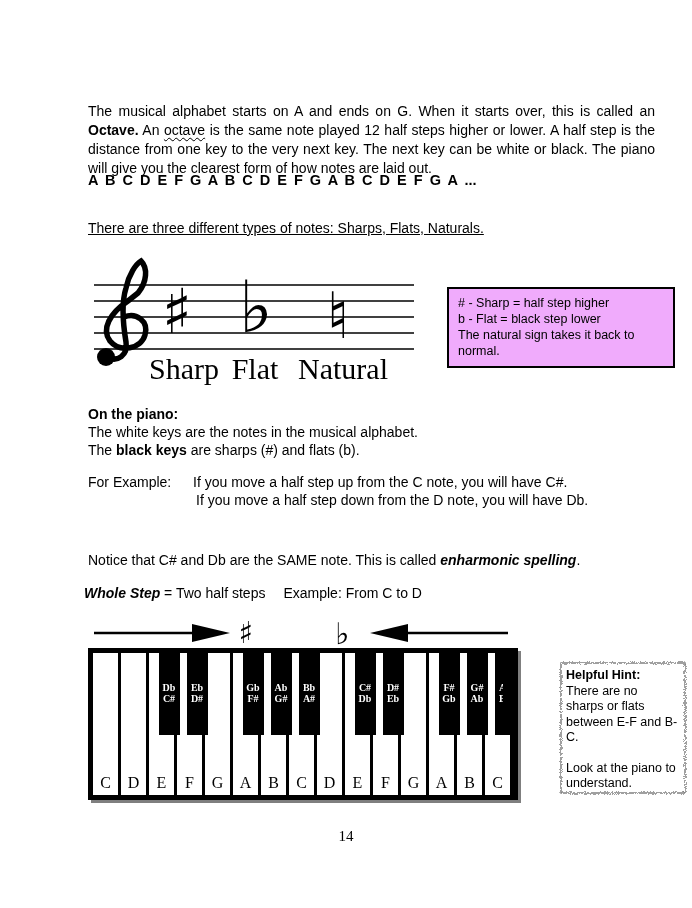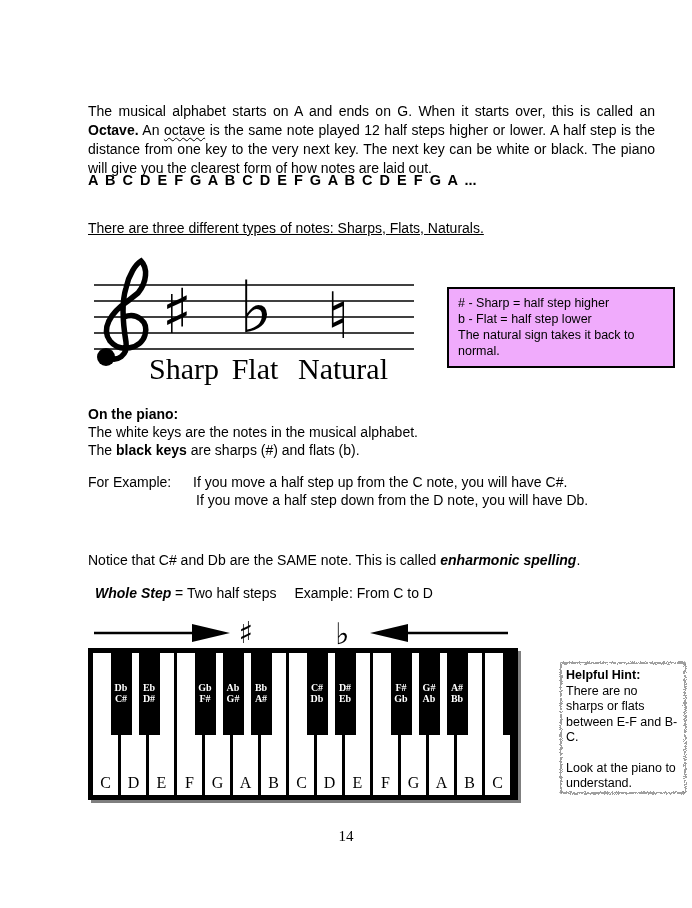--- a/index.html
+++ b/index.html
@@ -19,21 +19,21 @@
     left:447px;top:287px;width:206px;border:2px solid #000;padding:6px 9px 7px 9px;
     font-size:12.5px;line-height:16px;background:#f0abfc;
   }
   .piano-sec{left:88px;top:405px;font-size:14px;line-height:18px;}
   .piano-sec .b{font-weight:bold;}
   .example{left:88px;top:474px;font-size:14px;line-height:17.5px;display:flex;}
   .example .ex-label{width:105px;flex:0 0 105px;}
   .example .ex-l2{padding-left:3px;}
   .notice{left:88px;top:552px;font-size:14px;}
   .notice .bi{font-weight:bold;font-style:italic;}
-  .wholestep{left:95px;top:585px;font-size:14px;}
+  .wholestep{left:84px;top:585px;font-size:14px;}
   .wholestep .bi{font-weight:bold;font-style:italic;}
   .wholestep .gap{margin-left:18px;}
   .diagram{left:88px;top:616px;width:434px;height:190px;}
   .arrows-svg{position:absolute;left:0;top:0;}
   .music-glyph{font-family:"DejaVu Sans",sans-serif;}
   .keyboard{
     position:absolute;left:0;top:32px;width:430px;height:152px;border:5px solid #000;
     box-sizing:border-box;background:#fff;display:flex;
     box-shadow:3px 3px 0 rgba(0,0,0,0.5);
   }
@@ -41,21 +41,21 @@
     position:relative;width:28px;box-sizing:border-box;border-right:3px solid #000;
     background:#fff;flex:0 0 28px;
   }
   .wk:last-child{border-right:none;}
   .wk-label{
     position:absolute;bottom:3px;left:0;width:100%;text-align:center;
     font-family:"Liberation Serif",serif;font-size:16px;
   }
   .bk{
     position:absolute;top:0;width:21px;height:82px;background:#000;color:#fff;
-    text-align:center;z-index:2;
+    text-align:center;z-index:2;margin-left:48px;
   }
   .bk-part{position:absolute;top:0;right:0;width:10px;height:82px;background:#000;z-index:2;}
   .bk1,.bk2{
     font-family:"Liberation Serif",serif;font-size:10px;line-height:11px;font-weight:bold;
   }
   .bk1{padding-top:29px;}
   .hint{
     left:556px;top:658px;width:132px;height:138px;
   }
   .hint-border{position:absolute;left:0;top:0;}
@@ -97,21 +97,21 @@
     <text class="music-glyph" x="89" y="79" font-size="62" text-anchor="middle" fill="#000">♯</text>
     <text class="music-glyph" x="168" y="78" font-size="72" text-anchor="middle" fill="#000">♭</text>
     <text class="music-glyph" x="250" y="84" font-size="64" text-anchor="middle" fill="#000">♮</text>
     <text x="96" y="125" font-size="30" text-anchor="middle" fill="#000" font-family="Liberation Serif, serif">Sharp</text>
     <text x="167" y="125" font-size="30" text-anchor="middle" fill="#000" font-family="Liberation Serif, serif">Flat</text>
     <text x="255" y="125" font-size="30" text-anchor="middle" fill="#000" font-family="Liberation Serif, serif">Natural</text>
   </svg>
 
   <div class="abs acc-box">
     <div># - Sharp = half step higher</div>
-    <div>b - Flat = half step lower</div>
+    <div>b - Flat = black step lower</div>
     <div>The natural sign takes it back to normal.</div>
   </div>
 
   <div class="abs piano-sec">
     <div class="b">On the piano:</div>
     <div>The white keys are the notes in the musical alphabet.</div>
     <div><span>The </span><span class="b">black keys</span><span> are sharps (#) and flats (b).</span></div>
   </div>
 
   <div class="abs notice"><span>Notice that C# and Db are the SAME note. This is called </span><span class="bi">enharmonic spelling</span><span>.</span></div>

